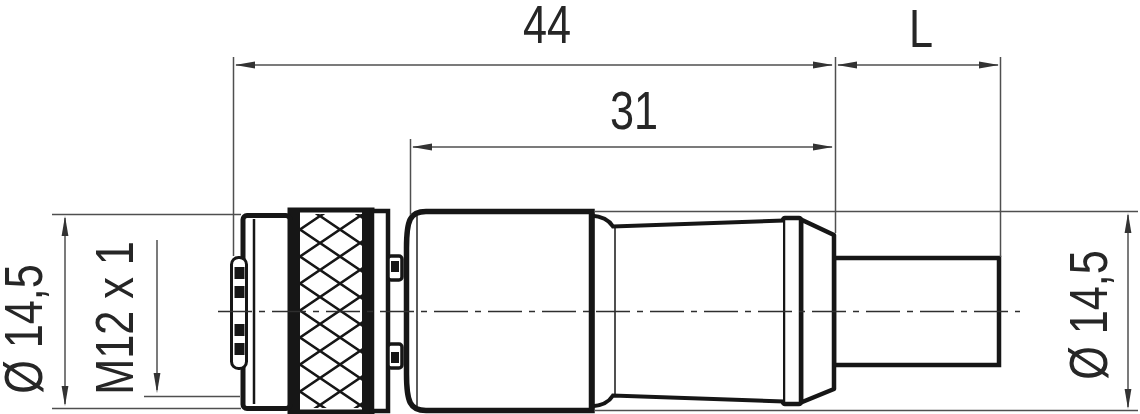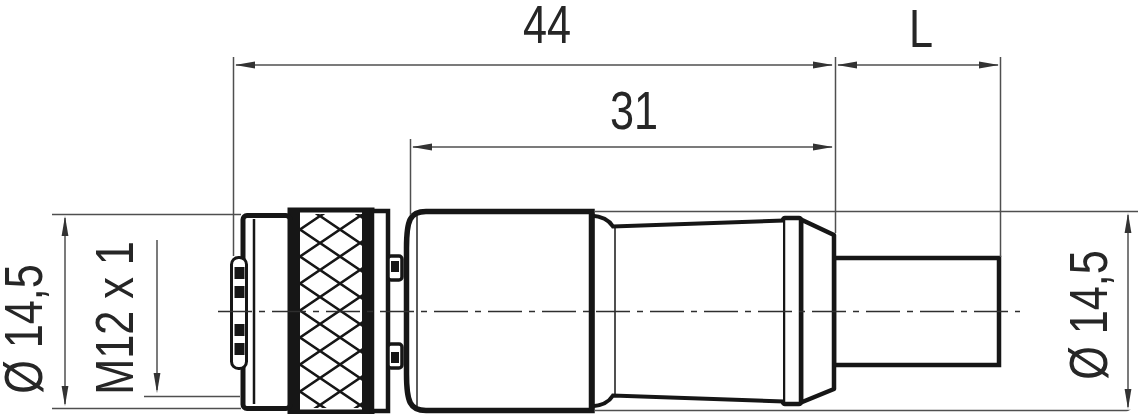--- a/index.html
+++ b/index.html
@@ -1,16 +1,16 @@
 <!DOCTYPE html>
 <html><head>
 <meta charset="utf-8">
 <style>
   html,body{margin:0;padding:0;background:#ffffff;}
-  .stage{position:relative;width:1140px;height:414px;background:#ffffff;overflow:hidden;border-radius:23px;}
+  .stage{position:relative;width:1140px;height:414px;background:#ffffff;overflow:hidden;}
   svg{display:block;}
   text{font-family:"Liberation Sans", sans-serif;fill:#262626;}
   .dim-text{font-size:54px;}
   .outline{stroke:#161616;fill:none;}
   .white-fill{fill:#ffffff;}
   .dimline{stroke:#4f4f4f;stroke-width:1.5;fill:none;}
   .arrow{fill:#333333;stroke:none;}
 </style>
 </head>
 <body>

